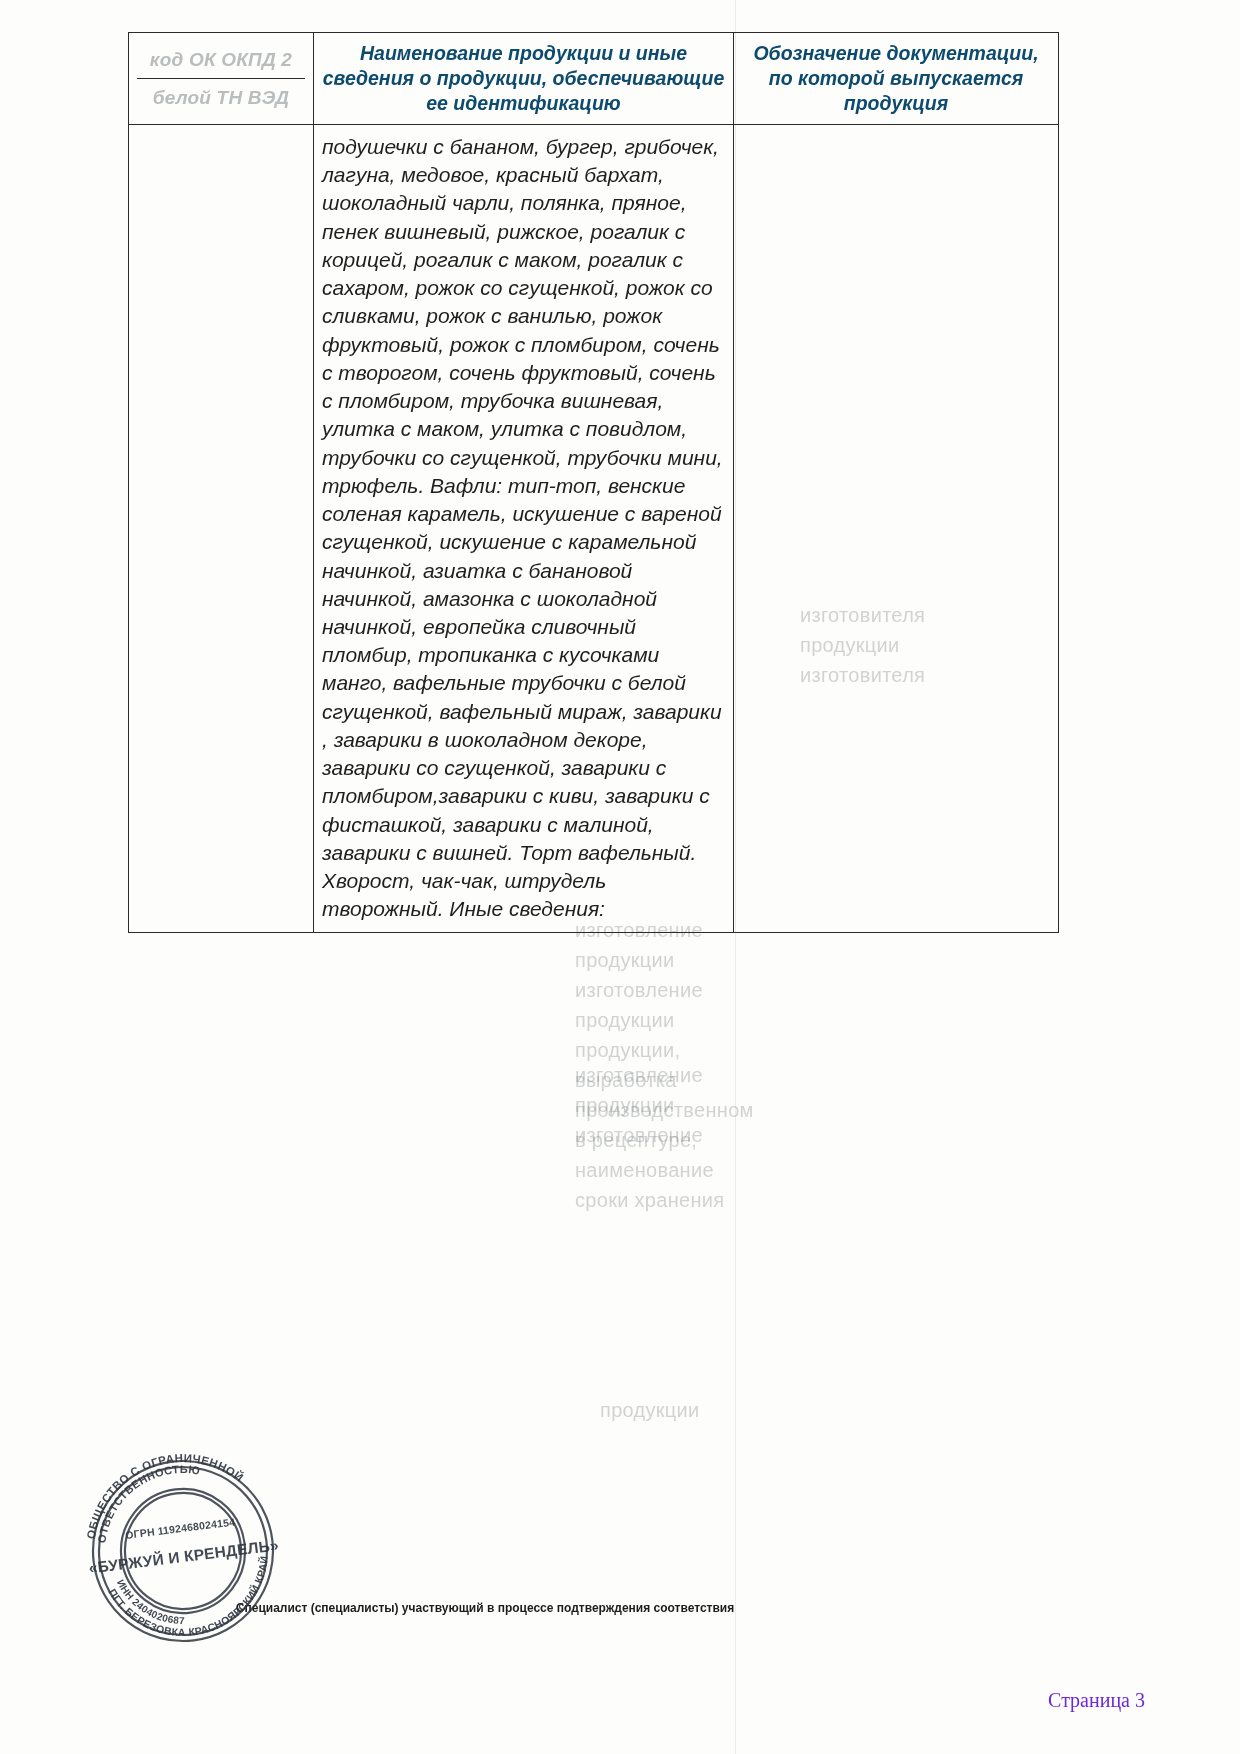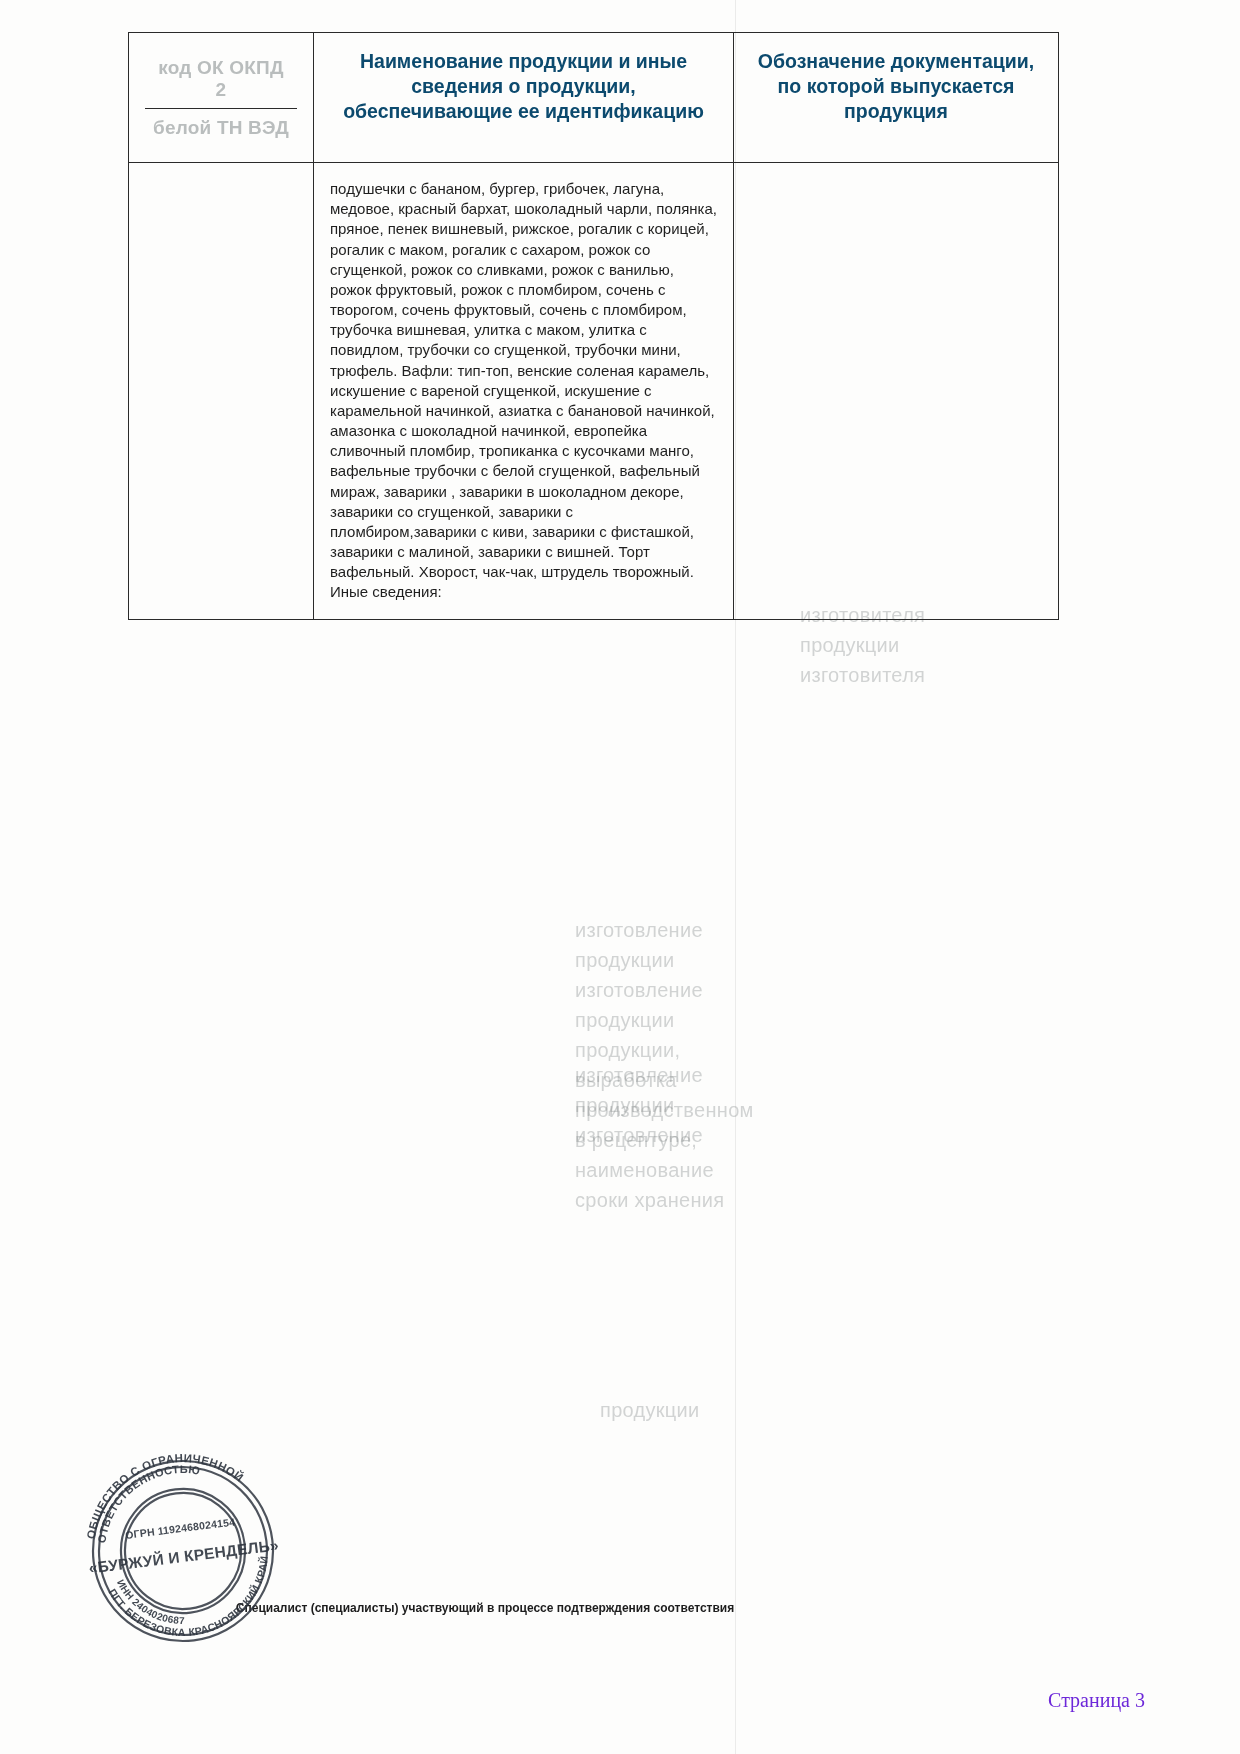--- a/index.html
+++ b/index.html
@@ -38,21 +38,22 @@
     position: absolute;
     left: 128px;
     top: 32px;
     width: 930px;
     border-collapse: collapse;
     table-layout: fixed;
   }
   .doc-table td {
     border: 1.6px solid #2a2a2a;
     vertical-align: top;
-    padding: 16px;
+    padding: 8px;
+    font-style: italic;
   }
   .col-code { width: 185px; }
   .col-name { width: 420px; }
   .col-doc  { width: 325px; }
 
   .head-cell {
     text-align: center;
     font-size: 19.5px;
     font-weight: bold;
     line-height: 1.28;
@@ -69,21 +70,21 @@
     padding: 8px 6px 7px;
     text-align: center;
     font-size: 19px;
     letter-spacing: .2px;
   }
   .code-divider {
     border-top: 1.6px solid #2a2a2a;
   }
 
   .body-cell-text {
-    font-size: 15px;
+    font-size: 21px;
     line-height: 1.345;
     padding: 9px 10px 12px 12px;
     color: #1f1f1f;
     text-align: left;
   }
   .empty-cell { height: 100%; }
 
   
   .ghost {
     position: absolute;

